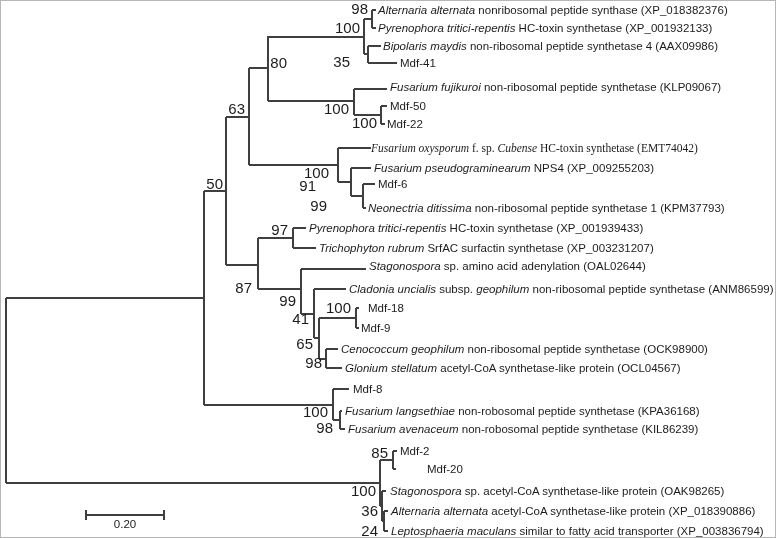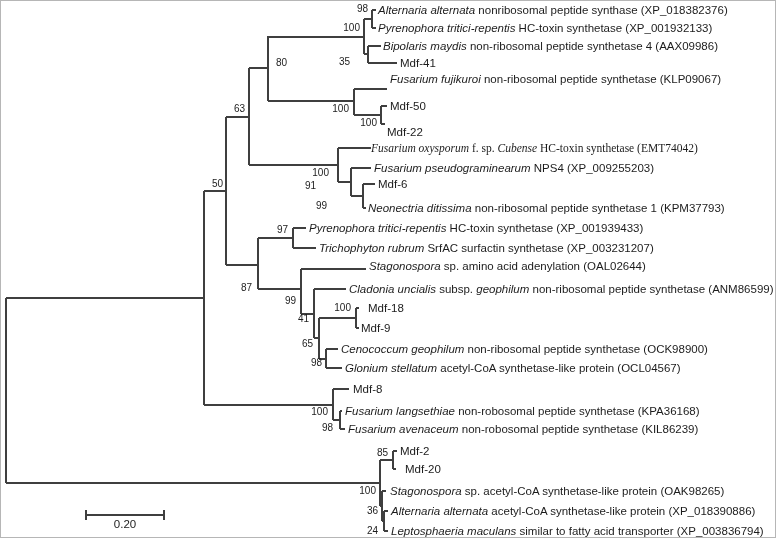--- a/index.html
+++ b/index.html
@@ -8,21 +8,21 @@
     border:1px solid #b6b6b6;box-sizing:border-box;overflow:hidden;
     font-family:"Liberation Sans","DejaVu Sans",sans-serif;
   }
   .fig svg{position:absolute;left:0;top:0;}
   .taxon{
     position:absolute;font-size:11.5px;line-height:15px;color:#1c1c1c;
     white-space:nowrap;letter-spacing:0px;
   }
   .taxon i{font-style:italic;}
   .boot{
-    position:absolute;font-size:10px;line-height:14px;color:#1c1c1c;
+    position:absolute;font-size:15px;line-height:14px;color:#1c1c1c;
     white-space:nowrap;text-align:left;
   }
   .scalelabel{
     position:absolute;font-size:11.5px;line-height:14px;color:#1c1c1c;
     text-align:center;
   }
 </style>
 </head>
 <body>
 
@@ -108,40 +108,40 @@
       <line x1="383" y1="510" x2="383" y2="530" stroke="#3f3f3f" stroke-width="1.7" shape-rendering="crispEdges"></line>
       <line x1="85" y1="514" x2="163" y2="514" stroke="#3f3f3f" stroke-width="1.7" shape-rendering="crispEdges"></line>
       <line x1="85" y1="509" x2="85" y2="519" stroke="#3f3f3f" stroke-width="1.7" shape-rendering="crispEdges"></line>
       <line x1="163" y1="509" x2="163" y2="519" stroke="#3f3f3f" stroke-width="1.7" shape-rendering="crispEdges"></line>
     </svg>
   <div id="label-layer">
       <div class="taxon" style="left: 377px; top: 1.5px;"><i>Alternaria alternata</i><span> nonribosomal peptide synthase (XP_018382376)</span></div>
       <div class="taxon" style="left: 377px; top: 19.5px;"><i>Pyrenophora tritici-repentis</i><span> HC-toxin synthetase (XP_001932133)</span></div>
       <div class="taxon" style="left: 382px; top: 37.5px;"><i>Bipolaris maydis</i><span> non-ribosomal peptide synthetase 4 (AAX09986)</span></div>
       <div class="taxon" style="left: 399px; top: 54.5px;"><span>Mdf-41</span></div>
-      <div class="taxon" style="left: 389px; top: 71px; text-align: center;"><i>Fusarium fujikuroi</i><span> non-ribosomal peptide synthetase (KLP09067)</span></div>
+      <div class="taxon" style="left: 389px; top: 79px; text-align: center;"><i>Fusarium fujikuroi</i><span> non-ribosomal peptide synthetase (KLP09067)</span></div>
       <div class="taxon" style="left: 389px; top: 97.5px;"><span>Mdf-50</span></div>
-      <div class="taxon" style="left: 386px; top: 124px;"><span>Mdf-22</span></div>
+      <div class="taxon" style="left: 386px; top: 116px;"><span>Mdf-22</span></div>
       <div class="taxon" style="left: 370px; top: 139.5px; font-family: Liberation Serif, serif;"><i>Fusarium oxysporum</i><span> f. sp. </span><i>Cubense</i><span> HC-toxin synthetase (EMT74042)</span></div>
       <div class="taxon" style="left: 373px; top: 159.5px;"><i>Fusarium pseudograminearum</i><span> NPS4 (XP_009255203)</span></div>
       <div class="taxon" style="left: 377px; top: 175.5px;"><span>Mdf-6</span></div>
       <div class="taxon" style="left: 367px; top: 199.5px;"><i>Neonectria ditissima</i><span> non-ribosomal peptide synthetase 1 (KPM37793)</span></div>
       <div class="taxon" style="left: 308px; top: 219.5px;"><i>Pyrenophora tritici-repentis</i><span> HC-toxin synthetase (XP_001939433)</span></div>
       <div class="taxon" style="left: 318px; top: 239.5px;"><i>Trichophyton rubrum</i><span> SrfAC surfactin synthetase (XP_003231207)</span></div>
       <div class="taxon" style="left: 368px; top: 258px;"><i>Stagonospora</i><span> sp. amino acid adenylation (OAL02644)</span></div>
       <div class="taxon" style="left: 348px; top: 280.5px;"><i>Cladonia uncialis</i><span> subsp. </span><i>geophilum</i><span> non-ribosomal peptide synthetase (ANM86599)</span></div>
       <div class="taxon" style="left: 360px; top: 299.5px; margin-left: 7px;"><span>Mdf-18</span></div>
       <div class="taxon" style="left: 360px; top: 319.5px;"><span>Mdf-9</span></div>
       <div class="taxon" style="left: 340px; top: 340.5px;"><i>Cenococcum geophilum</i><span> non-ribosomal peptide synthetase (OCK98900)</span></div>
       <div class="taxon" style="left: 344px; top: 359.5px;"><i>Glonium stellatum</i><span> acetyl-CoA synthetase-like protein (OCL04567)</span></div>
       <div class="taxon" style="left: 352px; top: 380.5px;"><span>Mdf-8</span></div>
       <div class="taxon" style="left: 344px; top: 402.5px;"><i>Fusarium langsethiae</i><span> non-robosomal peptide synthetase (KPA36168)</span></div>
       <div class="taxon" style="left: 347px; top: 420.5px;"><i>Fusarium avenaceum</i><span> non-robosomal peptide synthetase (KIL86239)</span></div>
       <div class="taxon" style="left: 399px; top: 442.5px;"><span>Mdf-2</span></div>
-      <div class="taxon" style="left: 376px; top: 460.5px; padding-left: 28px;"><span>Mdf-20</span></div>
+      <div class="taxon" style="left: 398px; top: 460.5px; padding-left: 28px;"><span>Mdf-20</span></div>
       <div class="taxon" style="left: 389px; top: 482.5px;"><i>Stagonospora</i><span> sp. acetyl-CoA synthetase-like protein (OAK98265)</span></div>
       <div class="taxon" style="left: 390px; top: 502.5px;"><i>Alternaria alternata</i><span> acetyl-CoA synthetase-like protein (XP_018390886)</span></div>
       <div class="taxon" style="left: 390px; top: 522.5px;"><i>Leptosphaeria maculans</i><span> similar to fatty acid transporter (XP_003836794)</span></div>
       <div class="boot" style="right: 407px; top: 1px;">98</div>
       <div class="boot" style="right: 415px; top: 20px;">100</div>
       <div class="boot" style="right: 425px; top: 54px;">35</div>
       <div class="boot" style="right: 488px; top: 55px;">80</div>
       <div class="boot" style="right: 426px; top: 101px;">100</div>
       <div class="boot" style="right: 398px; top: 115px;">100</div>
       <div class="boot" style="right: 530px; top: 101px;">63</div>

